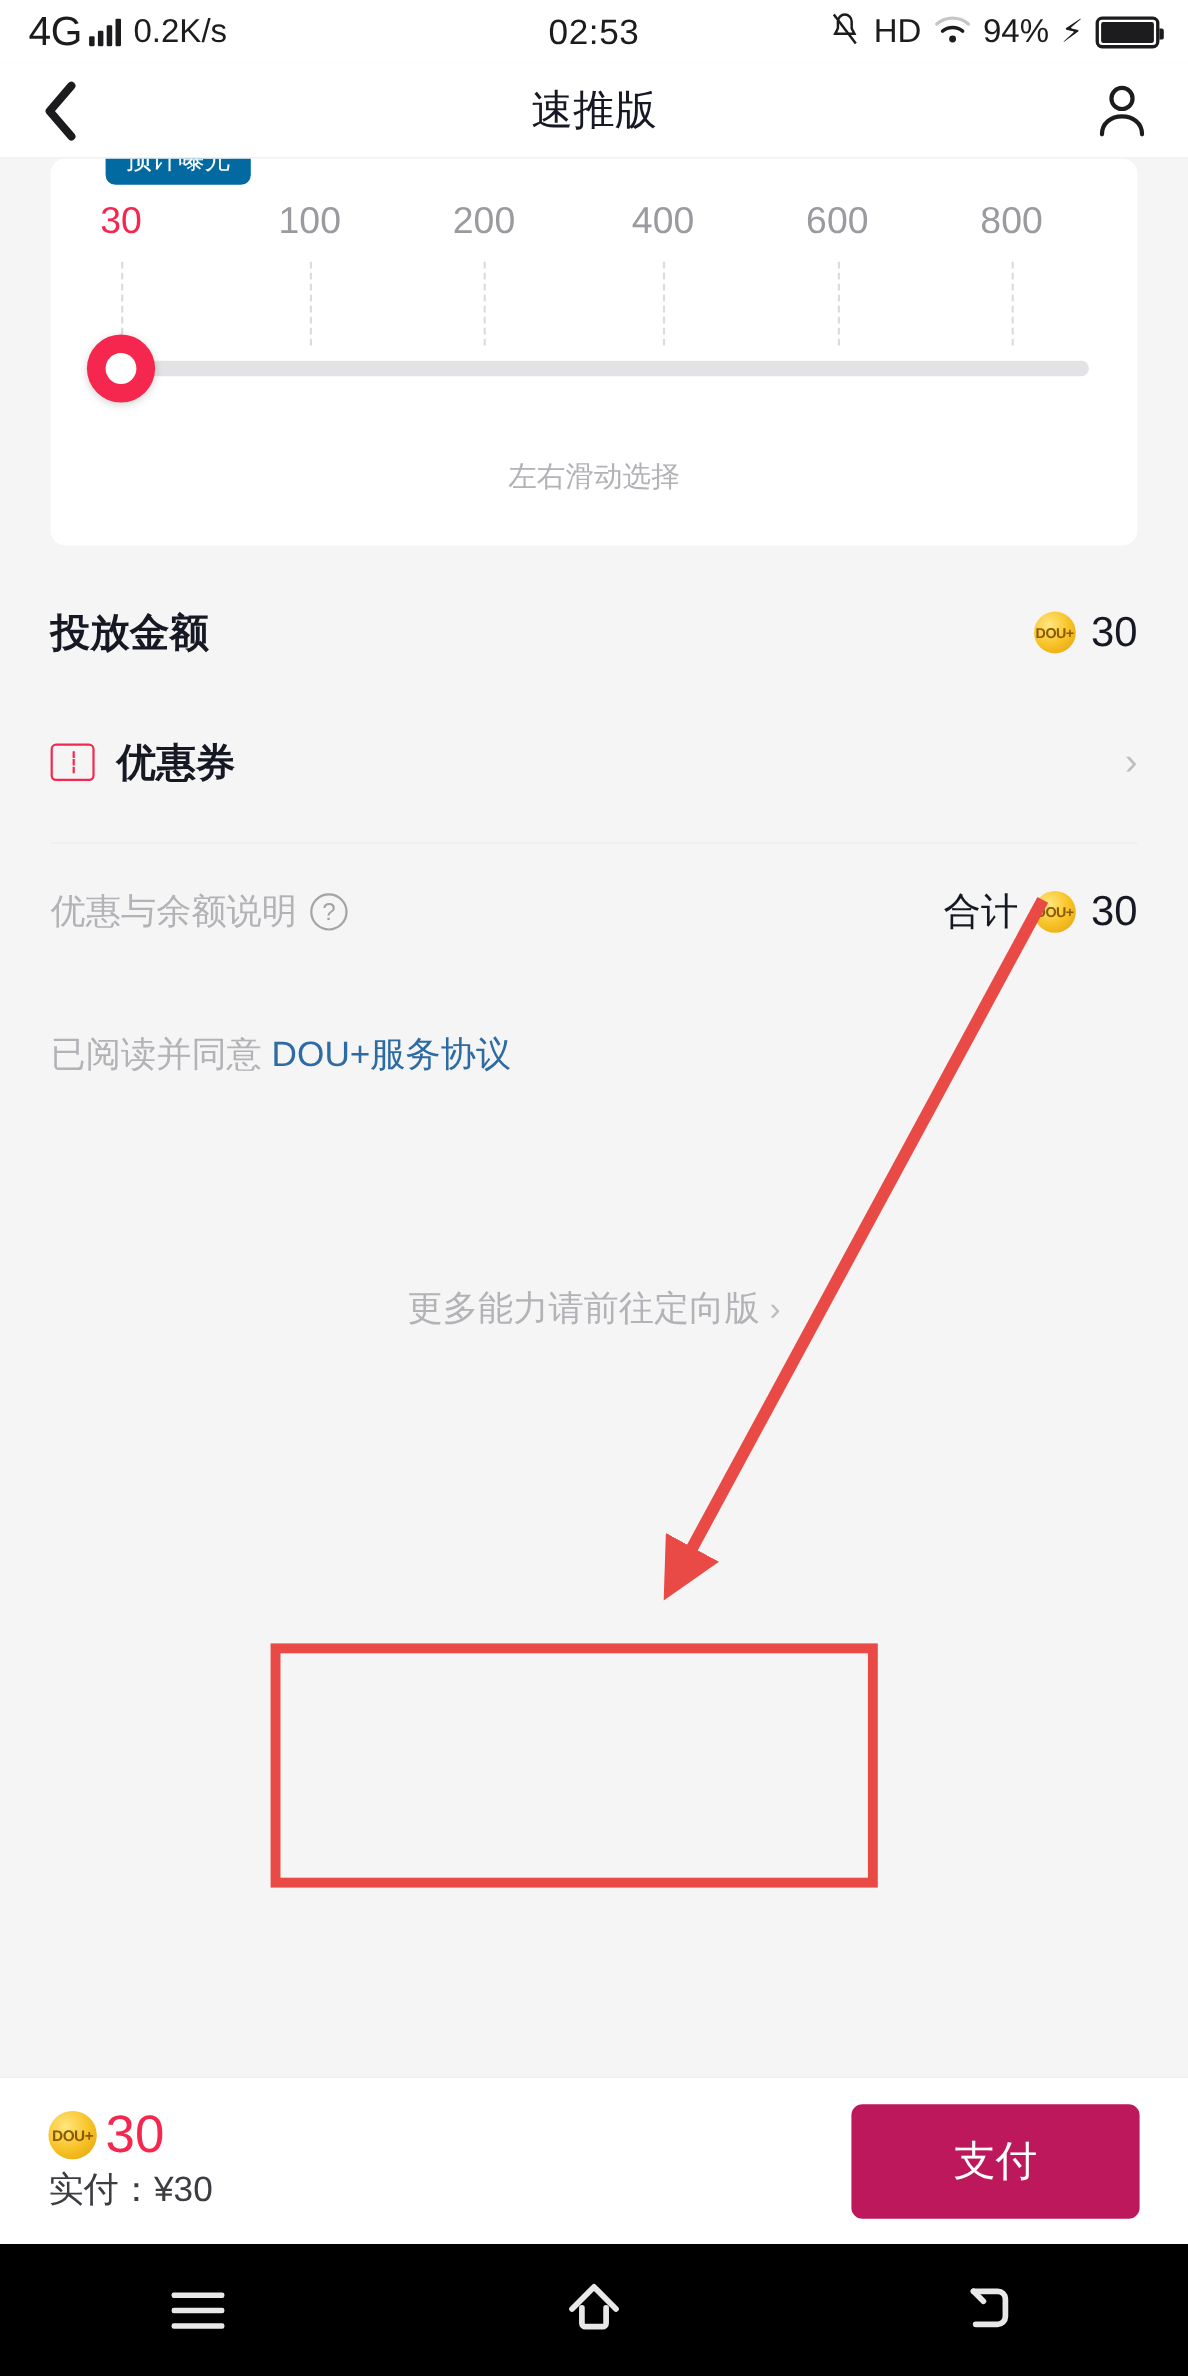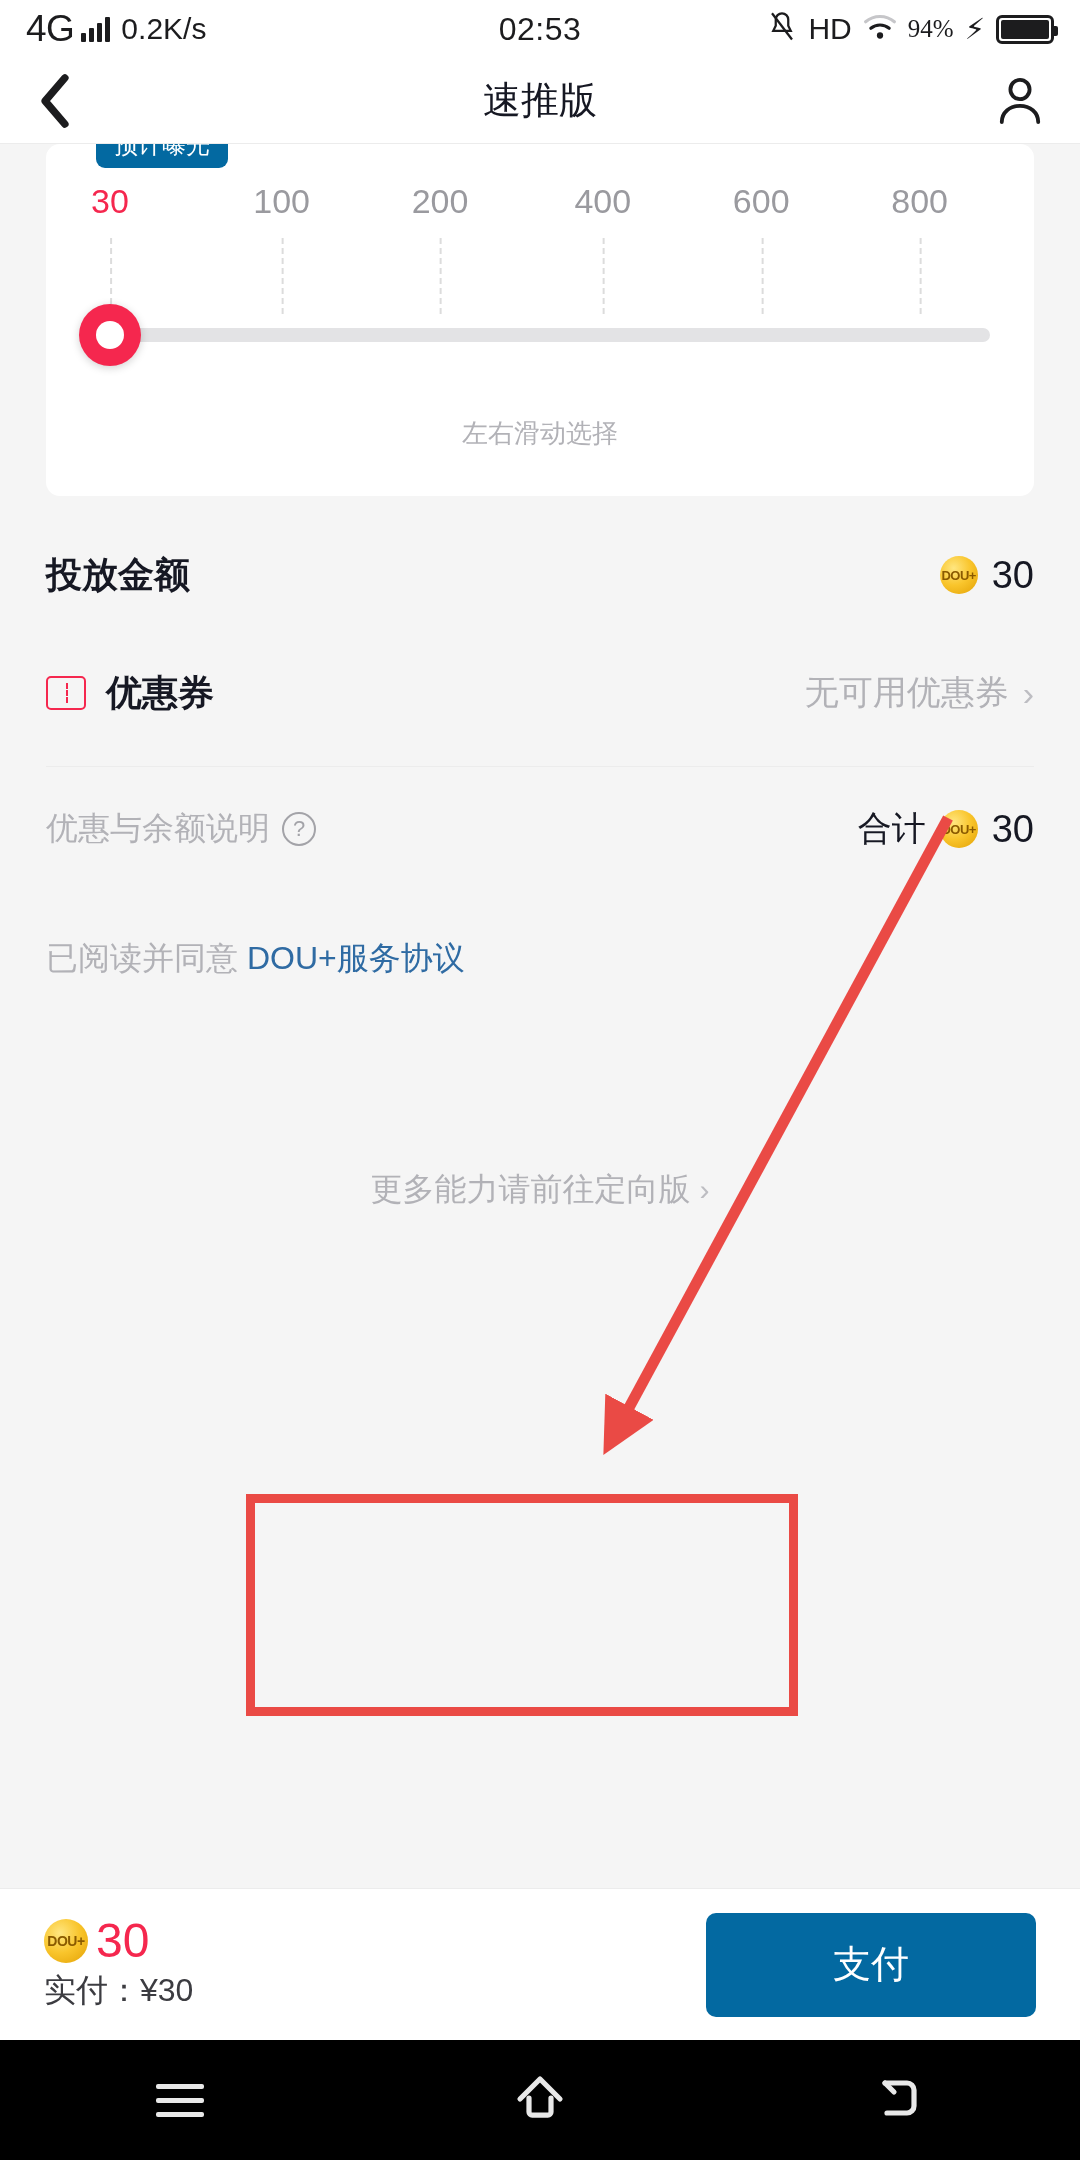--- a/index.html
+++ b/index.html
@@ -36,21 +36,21 @@
   .sb-center {
     position: absolute; left: 0; right: 0; top: 0; height: 58px;
     display: flex; align-items: center; justify-content: center;
     pointer-events: none;
   }
   .sb-time { font-size: 32px; letter-spacing: 0.5px; }
   .sb-right {
     margin-left: auto; display: flex; align-items: center; gap: 11px;
   }
   .sb-hd { font-size: 30px; }
-  .sb-pct { font-size: 25px; font-family: Liberation Serif, serif; }
+  .sb-pct { font-size: 30px; }
   .sb-bolt { font-size: 29px; line-height: 1; }
   .sb-batt {
     width: 58px; height: 29px;
     border: 3px solid #1c1c1e; border-radius: 6px;
     position: relative; padding: 2px;
   }
   .sb-batt::after {
     content: ""; position: absolute; right: -7px; top: 8px;
     width: 4px; height: 10px; background: #1c1c1e; border-radius: 0 2px 2px 0;
   }
@@ -246,22 +246,22 @@
     width: 44px; height: 44px; border-radius: 50%;
     background: radial-gradient(circle at 36% 32%, #ffe680 0%, #f9c52c 48%, #e2a003 100%);
     display: flex; align-items: center; justify-content: center;
     font-size: 14px; font-weight: bold; color: #8a5a00;
     letter-spacing: -0.5px;
   }
   .pay-amount { font-size: 48px; color: #f5274e; line-height: 1; }
   .pay-sub { font-size: 32px; color: #3c3c41; }
   .pay-btn {
     margin-left: auto;
-    width: 330px; height: 104px;
-    background: #0369a1; color: #ffffff;
+    width: 262px; height: 104px;
+    background: #be185d; color: #ffffff;
     border: none; border-radius: 10px;
     font-size: 38px;
     font-family: "Liberation Sans", sans-serif;
     display: flex; align-items: center; justify-content: center;
   }
 
   
   .androidnav {
     position: absolute;
     left: 0; top: 2040px;
@@ -399,21 +399,20 @@
         <span class="amount-num">30</span>
       </div>
     </div>
 
     <div class="row">
       <div class="row-left">
         <span class="ticket-icon"></span>
         <span>优惠券</span>
       </div>
       <div class="row-right">
-        <span class="muted" style="font-size:34px">无可用优惠券</span>
         <span class="chev-gray">›</span>
       </div>
     </div>
 
     <div class="divider" style="margin-top:14px"></div>
 
     <div class="summary-row">
       <div class="summary-left">
         <span>优惠与余额说明</span>
         <span class="help-icon">?</span>

